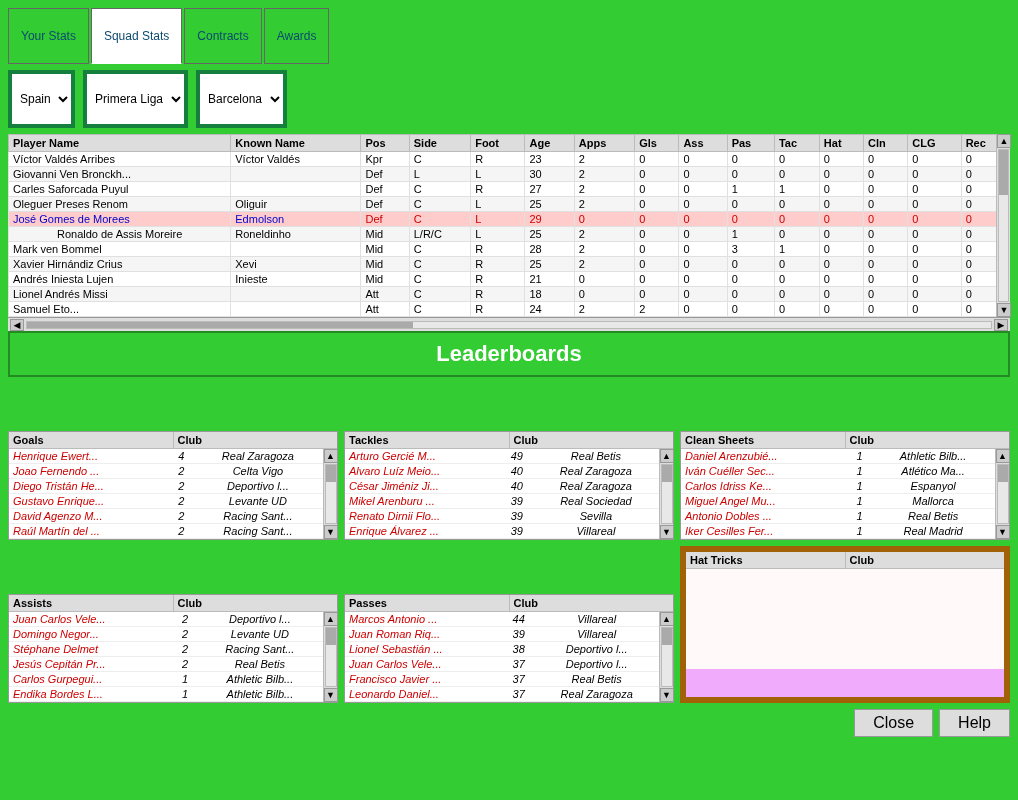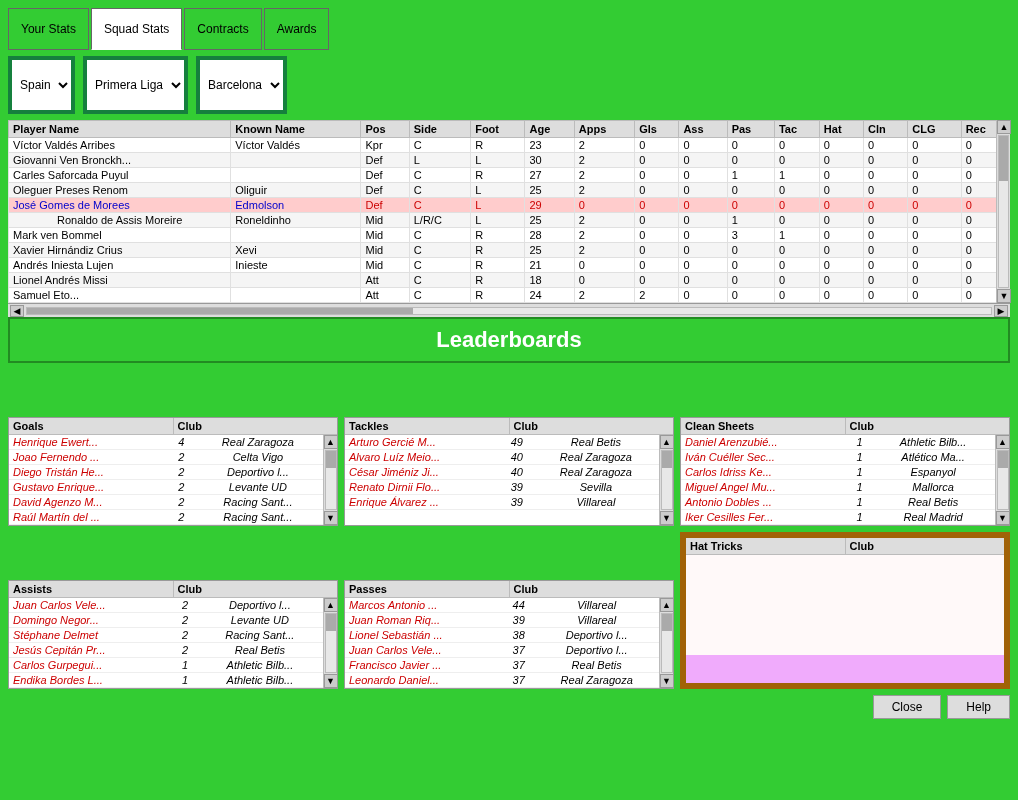--- a/index.html
+++ b/index.html
@@ -16,26 +16,26 @@
       padding: 8px;
       height: 100%;
     }
     
     .tabs-bar {
       display: flex;
       gap: 2px;
       margin-bottom: 6px;
     }
     .tab {
-      padding: 13px 12px;
+      padding: 20px 12px;
       background: #33cc33;
       border: 1px solid #666;
       cursor: pointer;
       font-size: 12px;
-      color: #000000;
+      color: #0c4a6e;
     }
     .tab.active {
       background: #fff;
       border-bottom: 1px solid #fff;
     }
     
     .dropdowns-row {
       display: flex;
       gap: 8px;
       margin-bottom: 6px;
@@ -198,21 +198,21 @@
       display: flex;
       justify-content: flex-end;
       gap: 6px;
       margin-top: 6px;
     }
     .bottom-btn {
       padding: 4px 18px;
       background: #ddd;
       border: 1px solid #999;
       cursor: pointer;
-      font-size: 12px;
+      font-size: 16px;
     }
     .table-outer {
       position: relative;
     }
     .table-scroll-v {
       position: absolute;
       right: 0;
       top: 0;
       width: 14px;
       height: calc(100% - 14px);
@@ -596,20 +596,25 @@
                   <td>Alvaro Luíz Meio...</td>
                   <td>40</td>
                   <td>Real Zaragoza</td>
                 </tr>
                 <tr>
                   <td>César Jiméniz Ji...</td>
                   <td>40</td>
                   <td>Real Zaragoza</td>
                 </tr>
                 <tr>
+                  <td>Mikel Arenburu ...</td>
+                  <td>39</td>
+                  <td>Real Sociedad</td>
+                </tr>
+                <tr>
                   <td>Renato Dirnii Flo...</td>
                   <td>39</td>
                   <td>Sevilla</td>
                 </tr>
                 <tr>
                   <td>Enrique Álvarez ...</td>
                   <td>39</td>
                   <td>Villareal</td>
                 </tr>
               </tbody>

